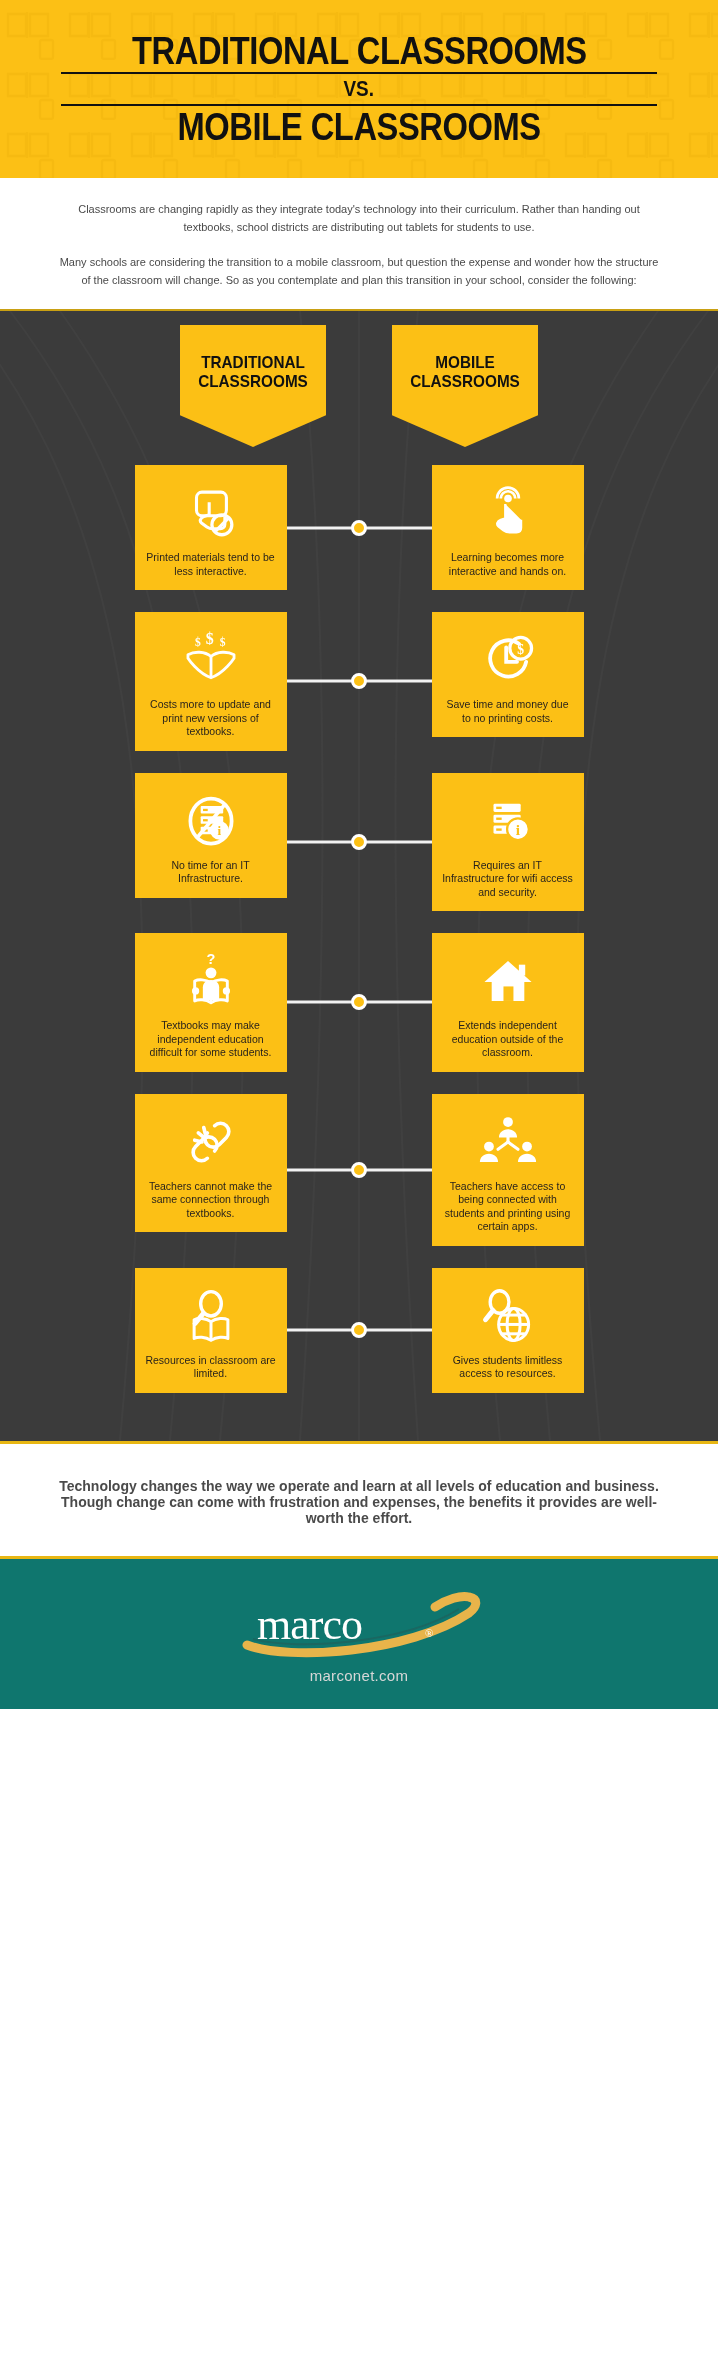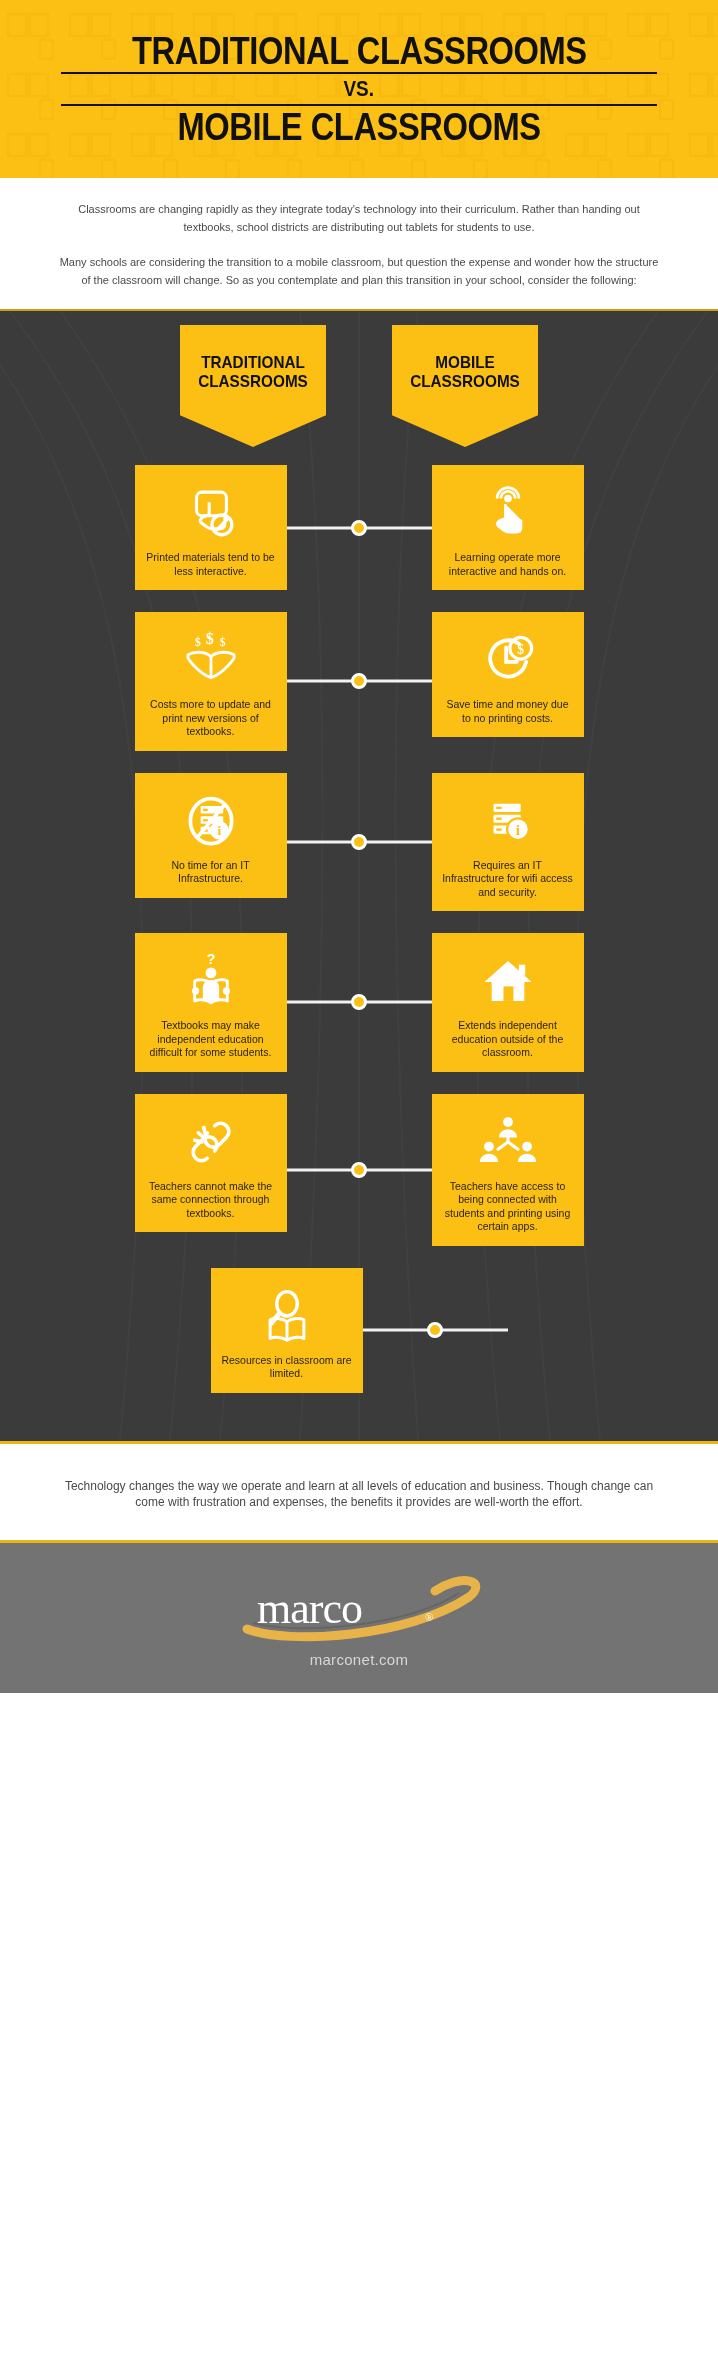--- a/index.html
+++ b/index.html
@@ -107,23 +107,23 @@
     width:16px;height:16px;border-radius:50%;
     background:#FCC015;border:3px solid #ffffff;
     transform:translate(-50%,-50%);box-sizing:border-box;
   }
 
   
   .footer-text{
     background:#ffffff;padding:34px 56px 30px 56px;text-align:center;
     border-top:3px solid #E8B713;
   }
-  .footer-text p{margin:0;color:#4a4a4a;font-size:12px;line-height:16px;}
+  .footer-text p{margin:0;color:#4a4a4a;font-size:14px;line-height:16px;font-weight:bold;}
   .logo-bar{
-    background:#737373;border-top:3px solid #E8B713;
+    background:#0f766e;border-top:3px solid #E8B713;
     height:150px;display:flex;flex-direction:column;
     align-items:center;justify-content:center;
   }
   .logo-wrap{position:relative;width:260px;height:78px;}
   .logo-url{color:#d7d7d7;font-size:15px;margin-top:6px;letter-spacing:.3px;}
 </style>
 </head>
 <body>
 
 <div class="page">
@@ -203,21 +203,21 @@
           </div>
           <div class="card">
             <div class="icon">
               <svg width="58" height="58" viewBox="0 0 64 64">
                 <circle cx="32" cy="16" r="4.2" fill="#fff"></circle>
                 <path d="M24 16 a8 8 0 0 1 16 0" fill="none" stroke="#fff" stroke-width="3"></path>
                 <path d="M20 16 a12 12 0 0 1 24 0" fill="none" stroke="#fff" stroke-width="3"></path>
                 <path d="M29 22 v16 l-5 1.6 c-4 1.4 -5 5 -2.6 7 l5.6 4.4 c2 1.6 4.4 2.4 7 2.4 h7.4 c3 0 5-2 5-5 v-9" fill="#fff" stroke="#fff" stroke-width="2.6" stroke-linejoin="round"></path>
               </svg>
             </div>
-            <div class="ctext">Learning operate more interactive and hands on.</div>
+            <div class="ctext">Learning becomes more interactive and hands on.</div>
           </div>
         </div>
 
         <div class="row">
           <div class="card">
             <div class="icon">
               <svg width="62" height="58" viewBox="0 0 70 64">
                 <text x="17" y="16" fill="#fff" font-size="13" font-family="Liberation Serif,serif" font-weight="bold">$</text>
                 <text x="29" y="14" fill="#fff" font-size="18" font-family="Liberation Serif,serif" font-weight="bold">$</text>
                 <text x="45" y="16" fill="#fff" font-size="13" font-family="Liberation Serif,serif" font-weight="bold">$</text>
@@ -371,20 +371,36 @@
                 <line x1="24" y1="29" x2="15" y2="40" stroke="#fff" stroke-width="5.2" stroke-linecap="round"></line>
                 <path d="M32 38 C26 34 18 34 14 36 L14 56 C18 54 26 54 32 58 C38 54 46 54 50 56 L50 36 C46 34 38 34 32 38 Z" fill="none" stroke="#fff" stroke-width="3.2" stroke-linejoin="round"></path>
                 <path d="M32 38 L32 58" stroke="#fff" stroke-width="3.2"></path>
               </svg>
             </div>
             <div class="ctext">Resources in classroom are limited.</div>
           </div>
           <div class="spacer">
             <div class="connector"></div>
             <div class="conn-dot"></div>
+          </div>
+          <div class="card">
+            <div class="icon">
+              <svg width="60" height="60" viewBox="0 0 64 64">
+                <ellipse cx="23" cy="17" rx="10" ry="12" fill="none" stroke="#fff" stroke-width="3.6"></ellipse>
+                <line x1="16" y1="26" x2="8" y2="36" stroke="#fff" stroke-width="5.2" stroke-linecap="round"></line>
+                <g fill="none" stroke="#fff" stroke-width="3.2">
+                  <ellipse cx="38" cy="41" rx="16" ry="17"></ellipse>
+                  <ellipse cx="38" cy="41" rx="7" ry="17"></ellipse>
+                  <line x1="22" y1="41" x2="54" y2="41"></line>
+                  <path d="M24 31 h28"></path>
+                  <path d="M24 51 h28"></path>
+                </g>
+              </svg>
+            </div>
+            <div class="ctext">Gives students limitless access to resources.</div>
           </div>
         </div>
 
       </div>
     </div>
   </div>
 
   <div class="footer-text">
     <p>Technology changes the way we operate and learn at all levels of education and business. Though change can come with frustration and expenses, the benefits it provides are well-worth the effort.</p>
   </div>

